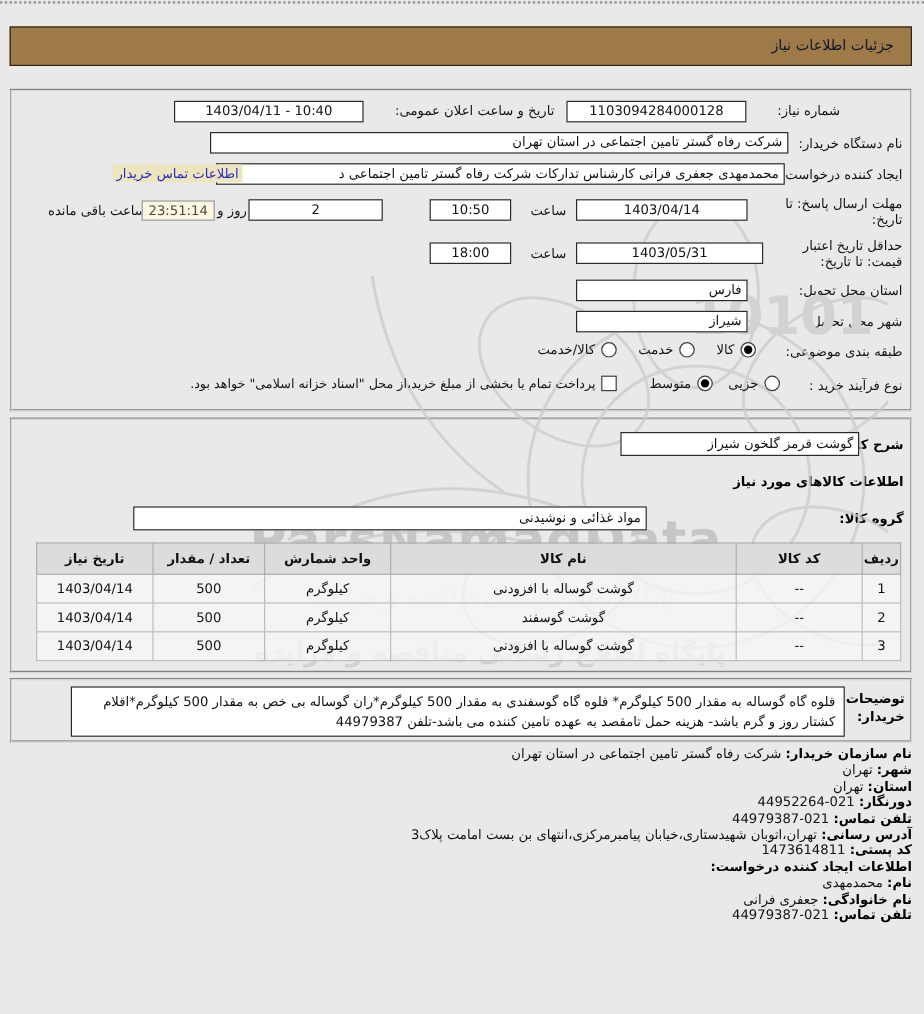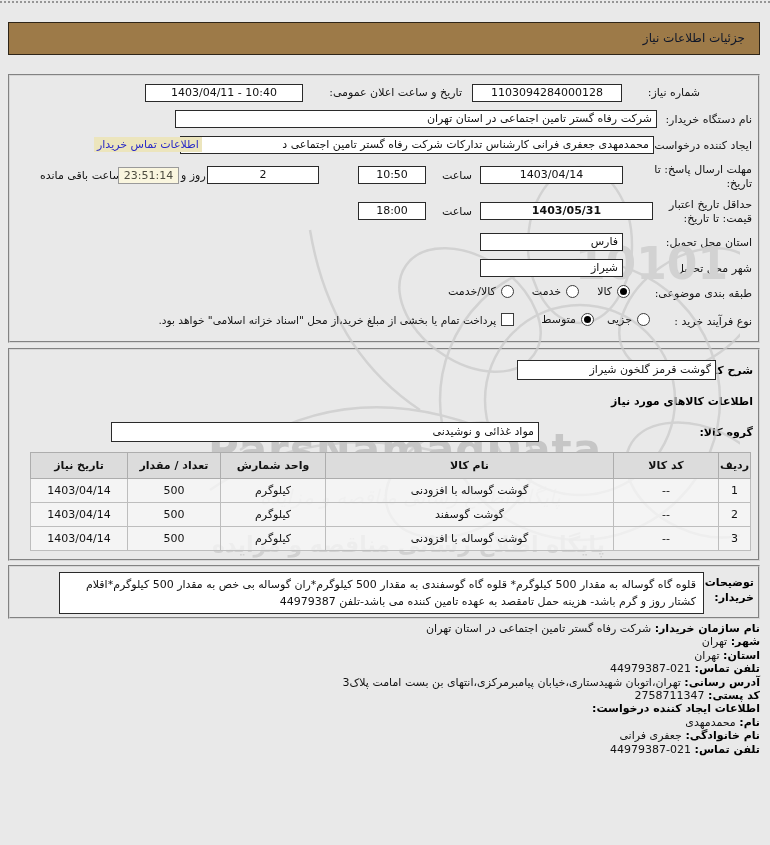--- a/index.html
+++ b/index.html
@@ -105,21 +105,21 @@
     <span class="abs lbl" style="right:6px; top:87px; width:108px; white-space:normal; text-align:right; line-height:14px;">مهلت ارسال پاسخ: تا تاریخ:</span>
     <div class="inp c" style="left:470px; top:90px; width:143px;">1403/04/14</div>
     <span class="abs lbl" style="left:432px; top:93px;">ساعت</span>
     <div class="inp c" style="left:348px; top:90px; width:68px;">10:50</div>
     <div class="inp c" style="left:197px; top:90px; width:112px;">2</div>
     <span class="abs lbl" style="left:171px; top:93px;">روز و</span>
     <div class="count" style="left:108px; top:91px; width:61px;">23:51:14</div>
     <span class="abs lbl" style="left:30px; top:93px;">ساعت باقی مانده</span>
 
     <span class="abs lbl" style="right:6px; top:122px; width:108px; white-space:normal; text-align:right; line-height:14px;">حداقل تاریخ اعتبار قیمت: تا تاریخ:</span>
-    <div class="inp c" style="left:470px; top:126px; width:173px;font-weight:bold;">1403/05/31</div>
+    <div class="inp c" style="left:470px; top:126px; width:156px;">1403/05/31</div>
     <span class="abs lbl" style="left:432px; top:129px;">ساعت</span>
     <div class="inp c" style="left:348px; top:126px; width:68px;">18:00</div>
 
     <span class="abs lbl" style="right:6px; top:160px;">استان محل تحویل:</span>
     <div class="inp r" style="left:470px; top:157px; width:143px;">فارس</div>
 
     <span class="abs lbl" style="right:6px; top:186px;">شهر محل تحویل:</span>
     <div class="inp r" style="left:470px; top:183px; width:143px;">شیراز</div>
 
     <span class="abs lbl" style="right:6px; top:211px;">طبقه بندی موضوعی:</span>
@@ -214,22 +214,23 @@
 
   <div id="box3" class="gbox">
     <span class="abs blbl" style="right:4px; top:8px; width:64px; white-space:normal; text-align:right; line-height:15px;">توضیحات خریدار:</span>
     <div class="notes-box" style="left:49px; top:5px; width:645px; height:42px;">قلوه گاه گوساله به مقدار 500 کیلوگرم* قلوه گاه گوسفندی به مقدار 500 کیلوگرم*ران گوساله بی خص به مقدار 500 کیلوگرم*اقلام کشتار روز و گرم باشد- هزینه حمل تامقصد به عهده تامین کننده می باشد-تلفن 44979387</div>
   </div>
 
   <div class="contact">
     <div class="line"><span class="blbl">نام سازمان خریدار:</span> <span>شرکت رفاه گستر تامین اجتماعی در استان تهران</span></div>
     <div class="line"><span class="blbl">شهر:</span> <span>تهران</span></div>
     <div class="line"><span class="blbl">استان:</span> <span>تهران</span></div>
+    <div class="line"><span class="blbl">دورنگار:</span> <span class="ltrnum">44952264-021</span></div>
     <div class="line"><span class="blbl">تلفن تماس:</span> <span class="ltrnum">44979387-021</span></div>
     <div class="line"><span class="blbl">آدرس رسانی:</span> <span>تهران،اتوبان شهیدستاری،خیابان پیامبرمرکزی،انتهای بن بست امامت پلاک3</span></div>
-    <div class="line"><span class="blbl">کد پستی:</span> <span>2758711347</span></div>
+    <div class="line"><span class="blbl">کد پستی:</span> <span>1473614811</span></div>
     <div class="line"><span class="blbl">اطلاعات ایجاد کننده درخواست:</span> <span></span></div>
     <div class="line"><span class="blbl">نام:</span> <span>محمدمهدی</span></div>
     <div class="line"><span class="blbl">نام خانوادگی:</span> <span>جعفری فرانی</span></div>
     <div class="line"><span class="blbl">تلفن تماس:</span> <span class="ltrnum">44979387-021</span></div>
   </div>
 
 </div>
 
 </body></html>

